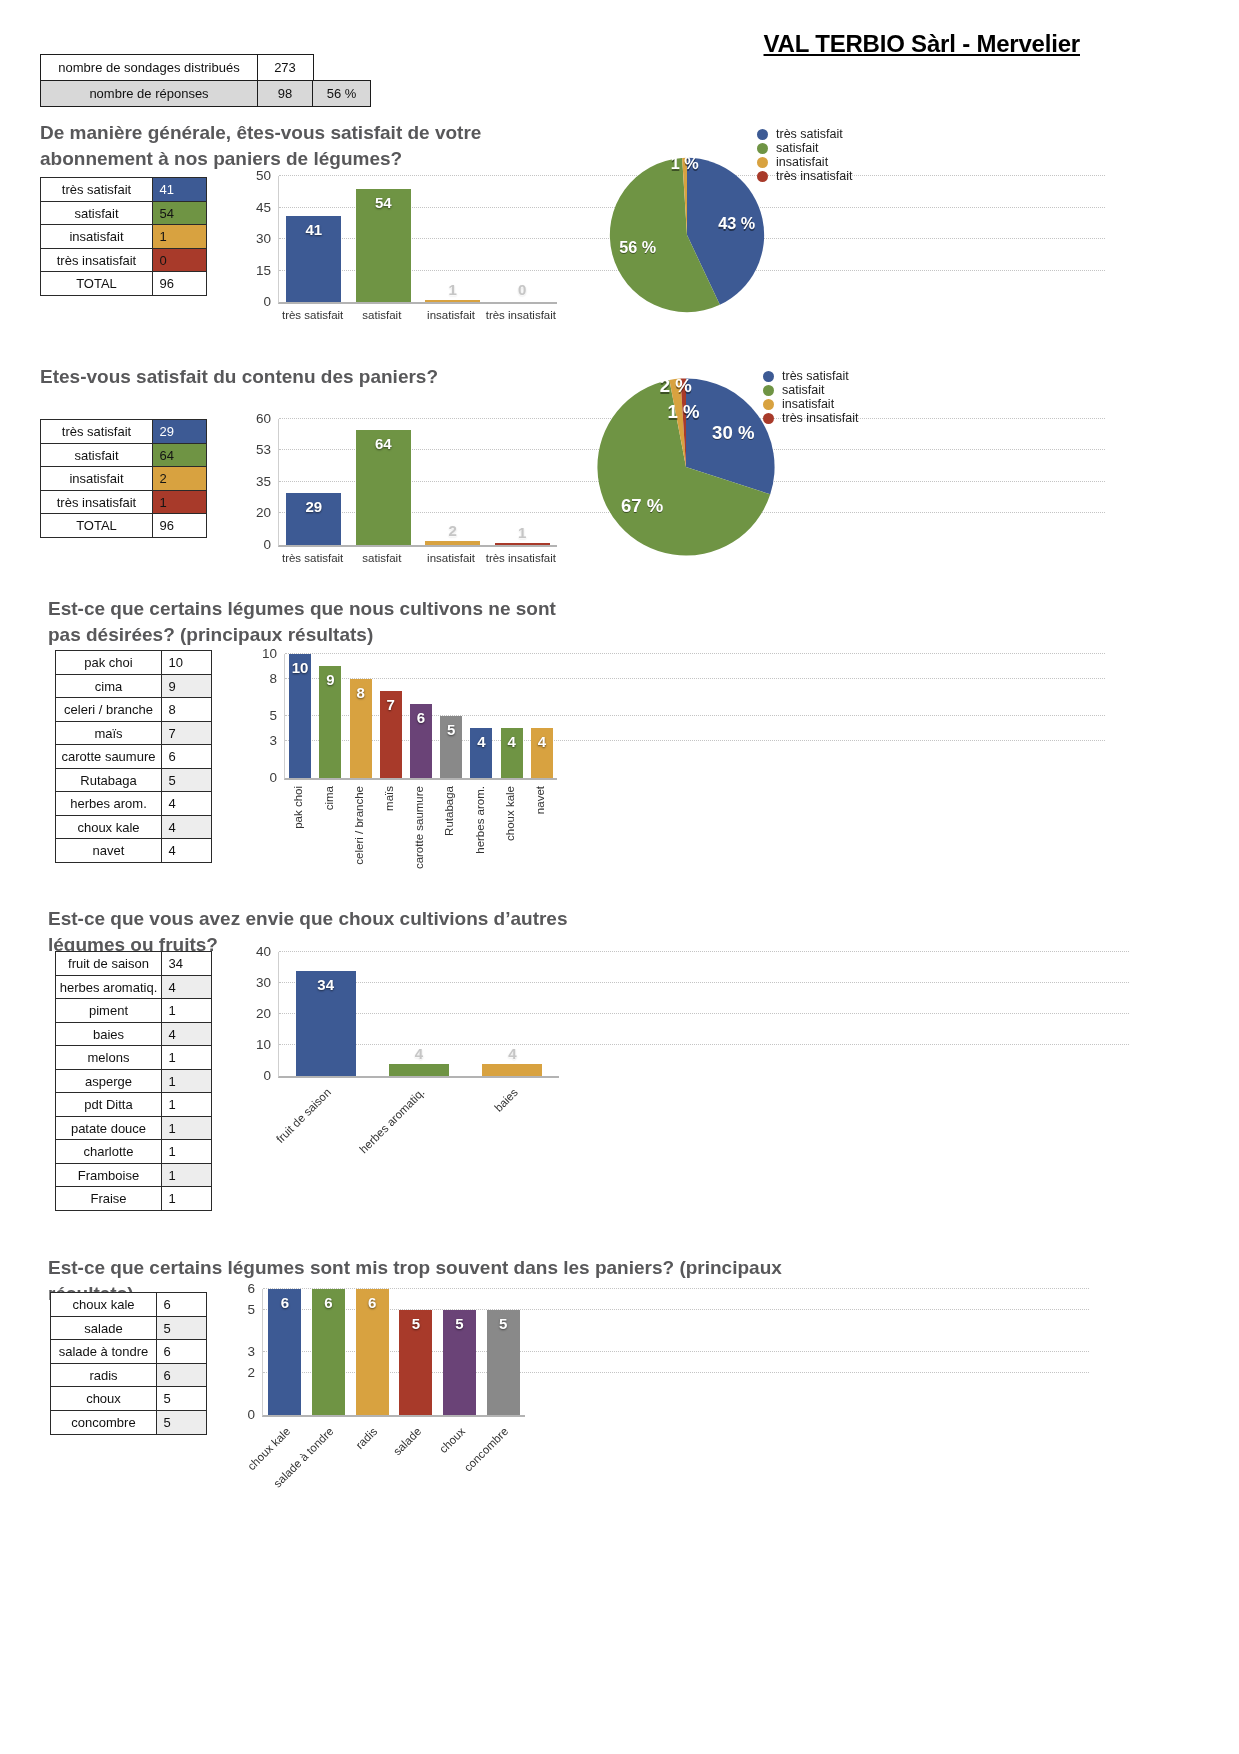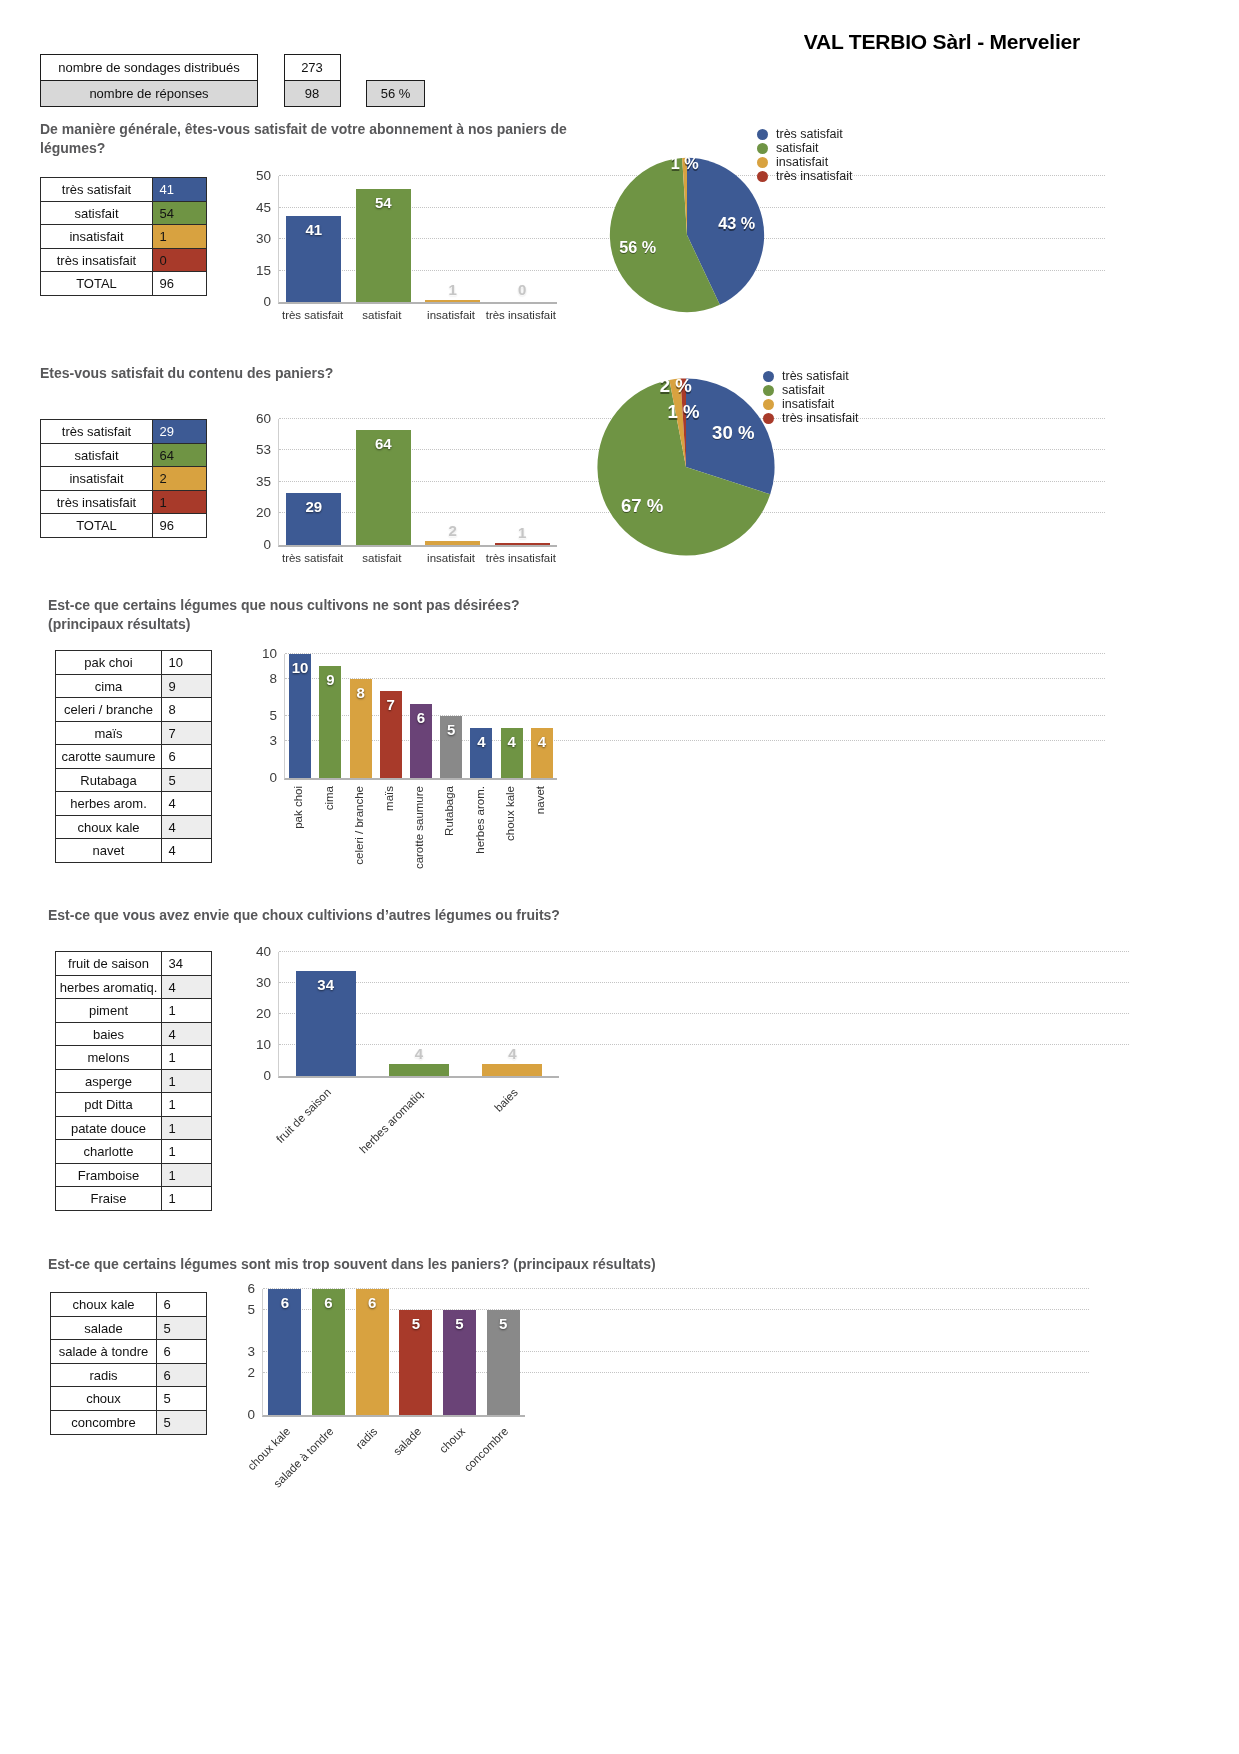--- a/index.html
+++ b/index.html
@@ -1,29 +1,29 @@
 <!DOCTYPE html>
 <html><head>
 <meta charset="utf-8">
 <style>
   html,body{margin:0;padding:0;background:#fff;}
   .page{position:relative;width:1239px;height:1754px;background:#fff;overflow:hidden;
         font-family:"Liberation Sans",sans-serif;color:#111;}
   .abs{position:absolute;}
 
   
-  .doc-title{font-size:21px;font-weight:bold;text-align:right;color:#000;letter-spacing:-0.2px;}
+  .doc-title{font-size:24px;font-weight:bold;text-align:right;color:#000;letter-spacing:-0.2px;text-decoration:underline;}
   .doc-footer{font-size:20px;font-weight:bold;text-align:center;color:#000;}
 
   
-  .question{font-size:14px;font-weight:bold;color:#58585a;line-height:1.38;}
+  .question{font-size:19px;font-weight:bold;color:#58585a;line-height:1.38;}
 
   
   .stats{font-size:13px;}
-  .stats .srow{display:flex;gap:27px;}
+  .stats .srow{display:flex;}
   .stats .scell{border:1.5px solid #1c1c1c;height:27px;display:flex;align-items:center;justify-content:center;
                 box-sizing:border-box;margin-top:-1.5px;background:#fff;}
   .stats .srow:first-child .scell{margin-top:0;}
   .stats .scell + .scell{margin-left:-1.5px;}
   .stats .c1{width:218px;}
   .stats .c2{width:57px;}
   .stats .c3{width:59px;}
   .stats .gray{background:#d8d8d8;}
   .stats .ghost{border:none;background:transparent;}
 

